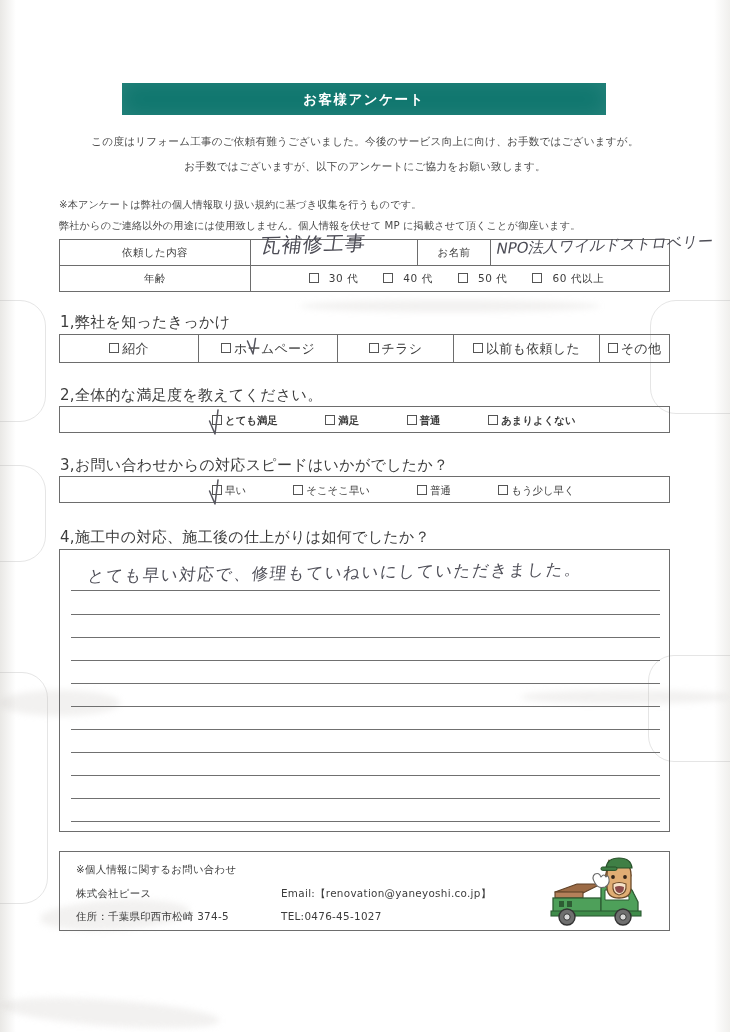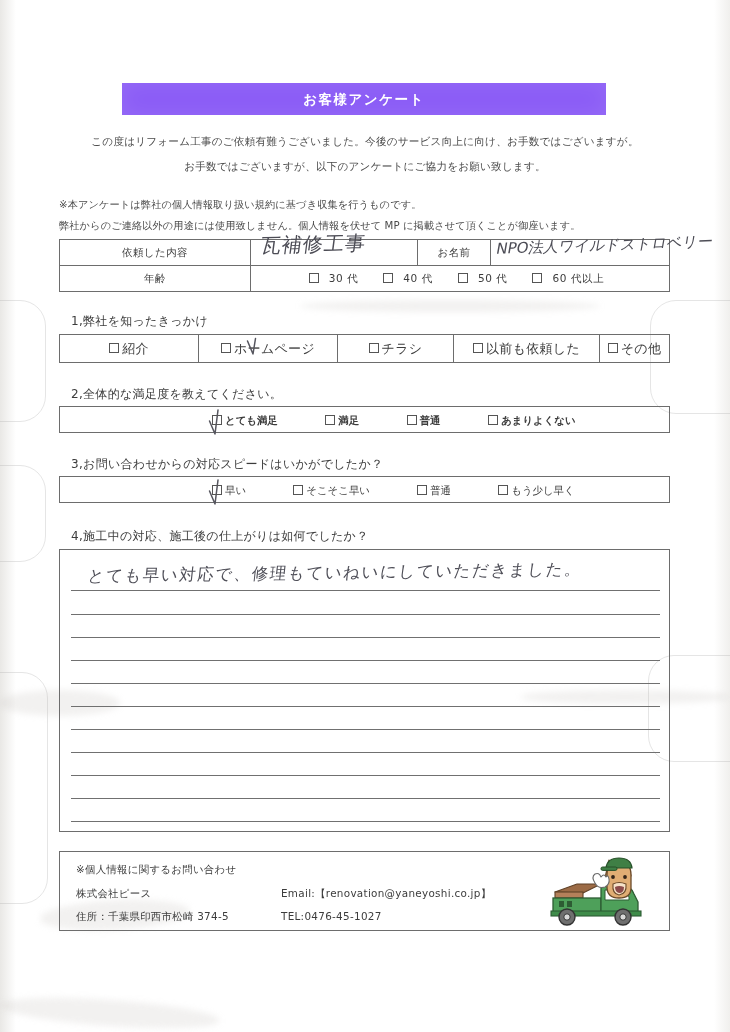--- a/index.html
+++ b/index.html
@@ -133,22 +133,22 @@
   }
 
   .age-opts {
     font-size: 10.5px;
     letter-spacing: 0.6px;
   }
   .age-opts span { margin: 0 7px; }
 
   .qlabel {
     position: absolute;
-    left: 71px;
-    font-size: 12px;
+    left: 60px;
+    font-size: 15px;
     color: #3c3c3c;
     letter-spacing: 0.3px;
   }
 
   
   .opt-table {
     position: absolute;
     left: 59px;
     width: 611px;
     border-collapse: collapse;
@@ -258,21 +258,21 @@
   <div class="crease c5"></div>
   <div class="smudge s1"></div>
   <div class="smudge s2"></div>
   <div class="smudge s3"></div>
   <div class="smudge s4"></div>
   <div class="smudge s5"></div>
 </div>
 
 <div class="page">
 
-  <div class="banner" style="background: #8b5cf6;">
+  <div class="banner" style="background: #0f766e;">
     <div class="banner-title">お客様アンケート</div>
   </div>
 
   <div class="intro">
     <div>この度はリフォーム工事のご依頼有難うございました。今後のサービス向上に向け、お手数ではございますが。</div>
     <div>お手数ではございますが、以下のアンケートにご協力をお願い致します。</div>
   </div>
 
   <div class="note n1">※本アンケートは弊社の個人情報取り扱い規約に基づき収集を行うものです。</div>
   <div class="note n2">弊社からのご連絡以外の用途には使用致しません。個人情報を伏せて MP に掲載させて頂くことが御座います。</div>

